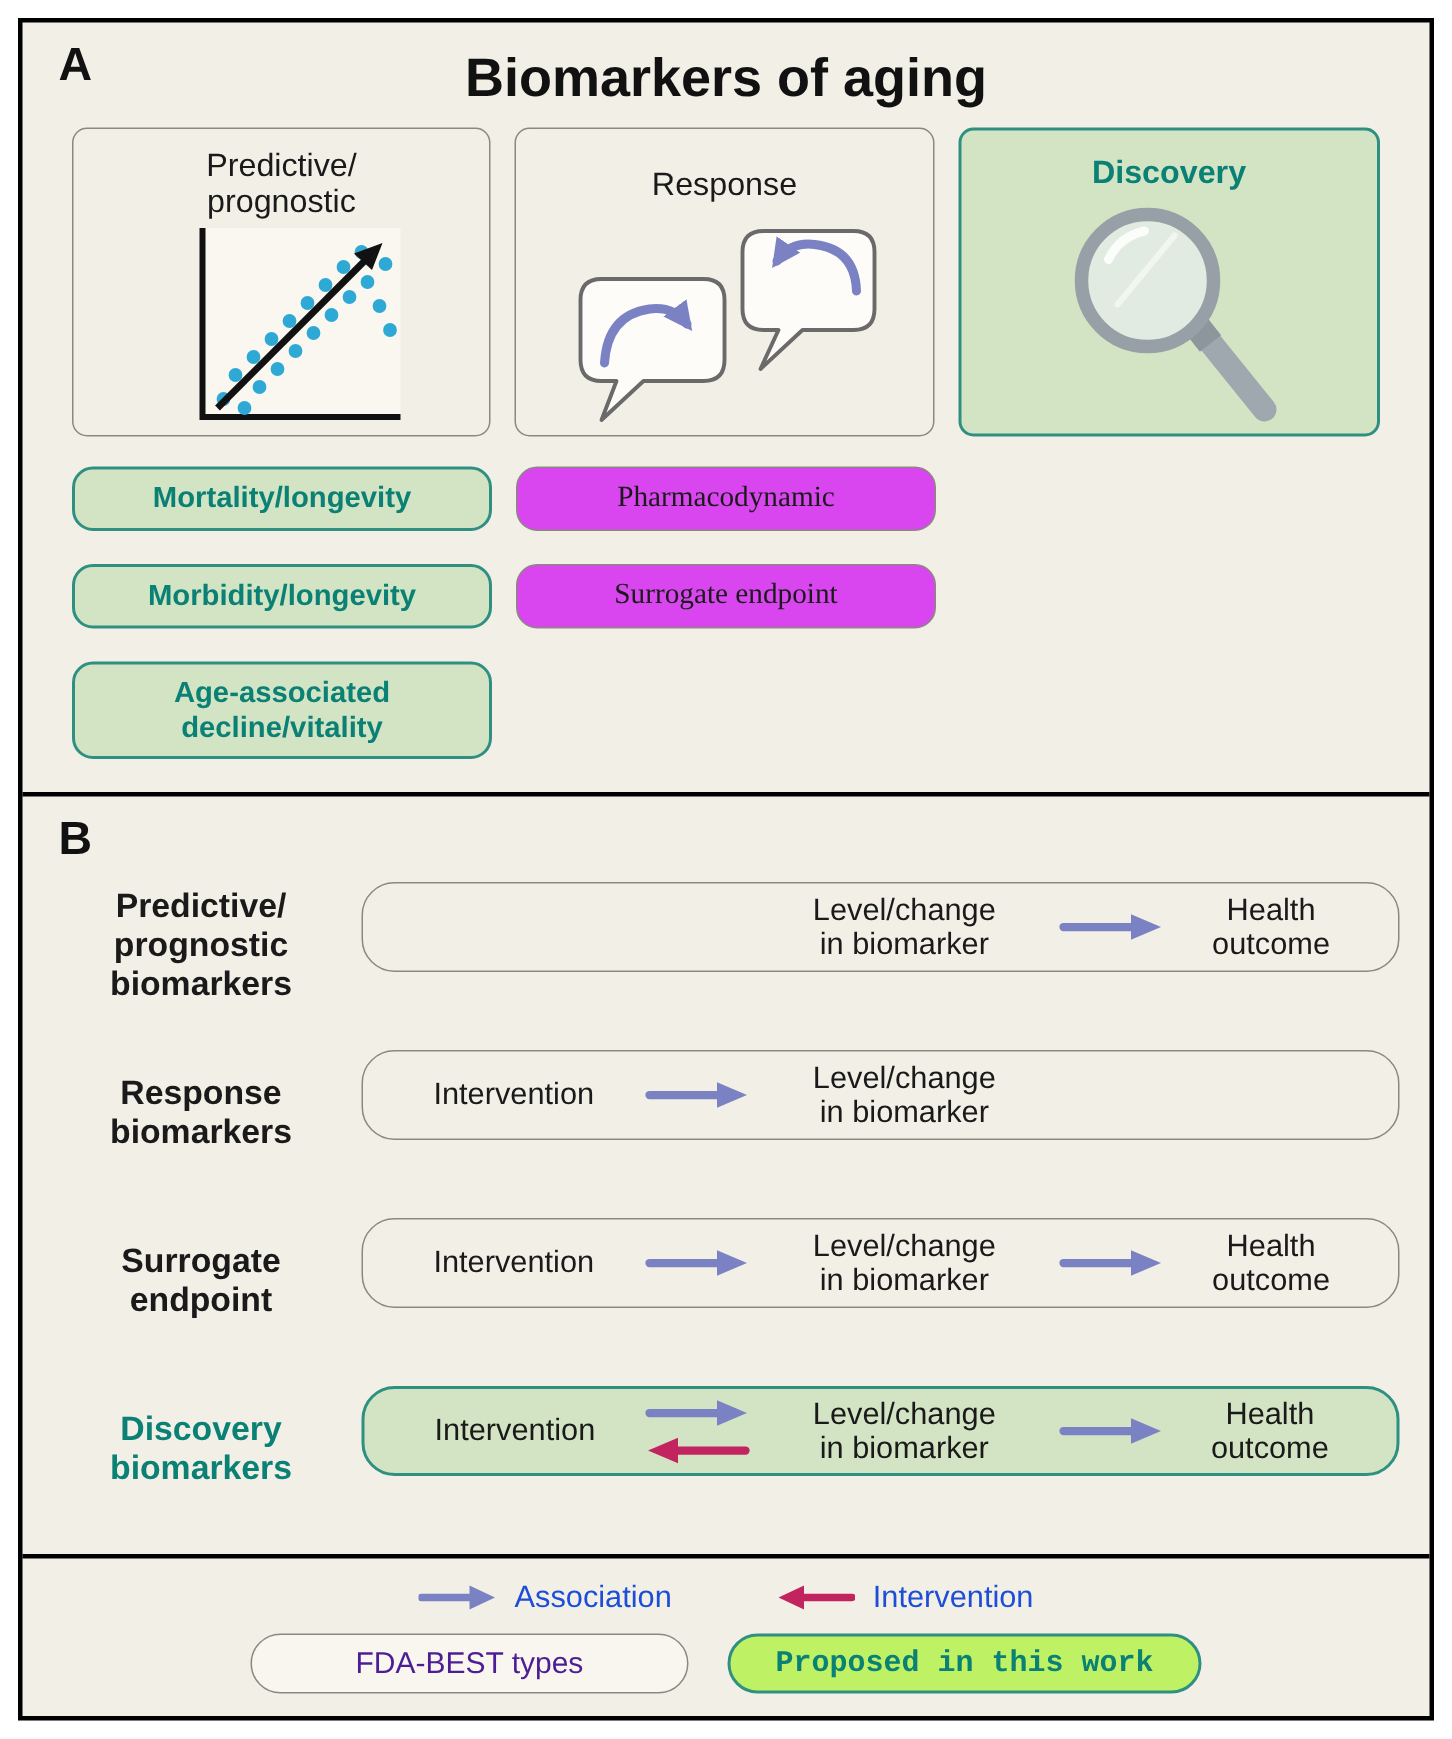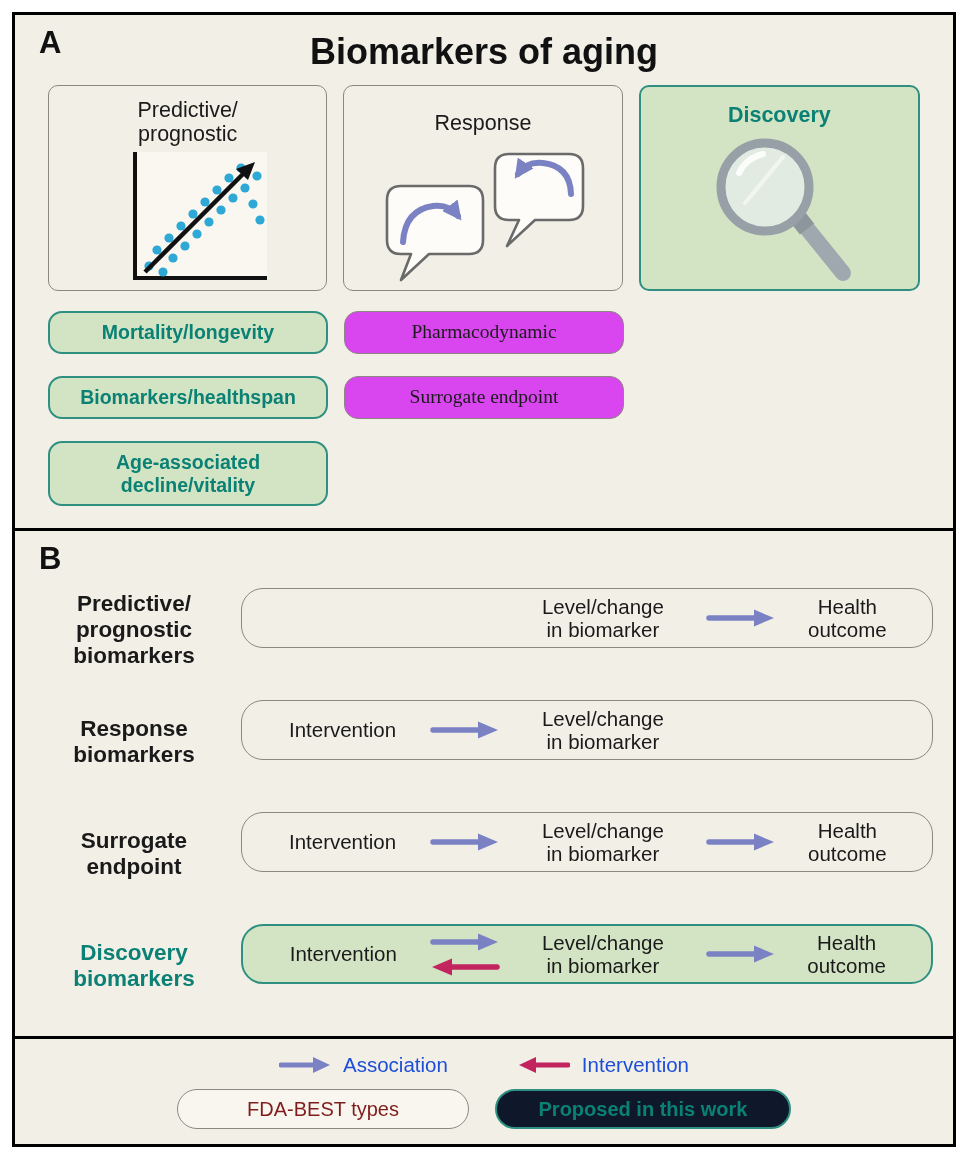--- a/index.html
+++ b/index.html
@@ -94,22 +94,22 @@
   .legend-item { display: flex; align-items: center; gap: 12px; font-size: 20.5px; color: #1d4ed8; }
   .legend-pills {
     position: absolute; top: 50px; left: 0; right: 0;
     display: flex; justify-content: center; gap: 26px;
   }
   .legend-pill {
     height: 40px; border-radius: 20px;
     display: flex; align-items: center; justify-content: center;
     font-size: 20px; padding: 0 30px;
   }
-  .legend-pill.gray  { background: #f8f6ef; border: 1.6px solid #8b897f; color: #7f1d1d; min-width: 292px; }
-  .legend-pill.green { background: #0f172a; border: 2px solid #2f9082; color: #0a8174; font-weight: bold; min-width: 296px; }
+  .legend-pill.gray  { background: #f8f6ef; border: 1.6px solid #8b897f; color: #4c1d95; min-width: 292px; }
+  .legend-pill.green { background: #bef264; border: 2px solid #2f9082; color: #0a8174; font-weight: bold; min-width: 296px; font-family: Liberation Mono, monospace; }
 </style>
 </head>
 <body>
 
 <div class="figure">
 
   <section class="panel panel-a">
     <div class="panel-letter">A</div>
     <h1 class="fig-title">Biomarkers of aging</h1>
 
@@ -178,21 +178,21 @@
             <circle cx="66" cy="56" r="44" fill="#e2ebe2" stroke="#97a0a6" stroke-width="9"></circle>
             <path d="M40 42 Q47 27 64 23" stroke="#fbfdfb" stroke-width="6" fill="none" stroke-linecap="round"></path>
             <path d="M84 26 L46 72" stroke="#f2f6f1" stroke-width="4" fill="none" stroke-linecap="round"></path>
           </svg>
         </div>
       </div>
     </div>
 
     <div class="pill-col col-1">
       <div class="pill green">Mortality/longevity</div>
-      <div class="pill green">Biomarkers/healthspan</div>
+      <div class="pill green">Morbidity/longevity</div>
       <div class="pill green">Age-associated
 decline/vitality</div>
     </div>
 
     <div class="pill-col col-2">
       <div class="pill gray">Pharmacodynamic</div>
       <div class="pill gray">Surrogate endpoint</div>
     </div>
   </section>
 

